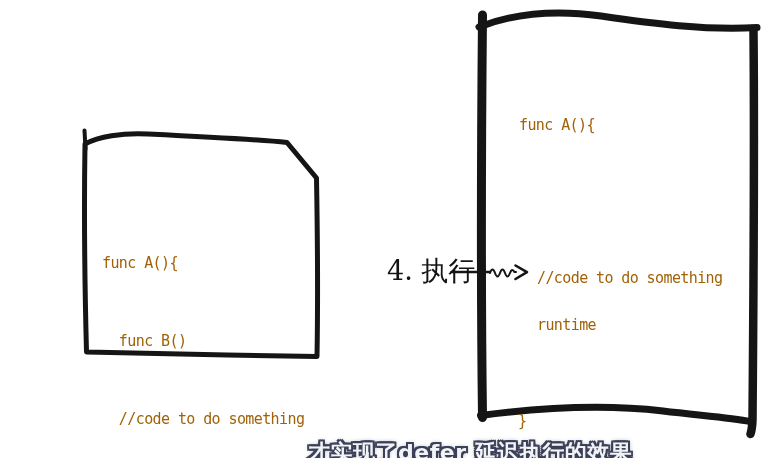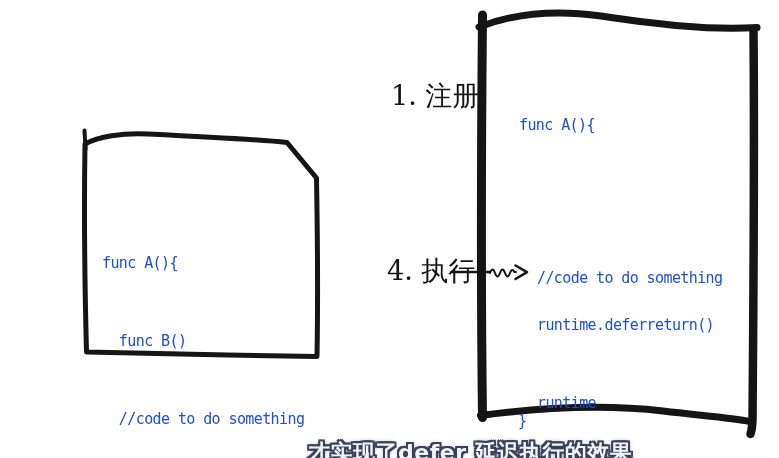--- a/index.html
+++ b/index.html
@@ -22,21 +22,21 @@
     width: 779px;
     height: 458px;
     pointer-events: none;
   }
   .code {
     position: absolute;
     font-family: "DejaVu Sans Mono", monospace;
     font-size: 15px;
     line-height: 26px;
     letter-spacing: -0.6px;
-    color: #1d4ed8;
+    color: #a16207;
     white-space: pre;
   }
   .code div { white-space: pre; }
   .step-label {
     position: absolute;
     font-family: "DejaVu Serif", "DejaVu Sans", serif;
     font-size: 27px;
     line-height: 32px;
     color: #131313;
     white-space: nowrap;
@@ -108,26 +108,24 @@
 
   <div class="code" id="right-head">
     <div>func A(){</div>
   </div>
 
   <div class="code" id="right-comment">
     <div>//code to do something</div>
   </div>
 
   <div class="code" id="right-defer">
-    <div>runtime.deferreturn()</div>
     <div>runtime</div>
   </div>
 
   <div class="code" id="right-brace">
     <div>}</div>
   </div>
 
-  <div class="step-label" id="step1-label">1. 注册</div>
   <div class="step-label" id="step2-label">4. 执行</div>
 
   <div class="subtitle">才实现了defer 延迟执行的效果</div>
 
 </div>
 
 </body></html>

